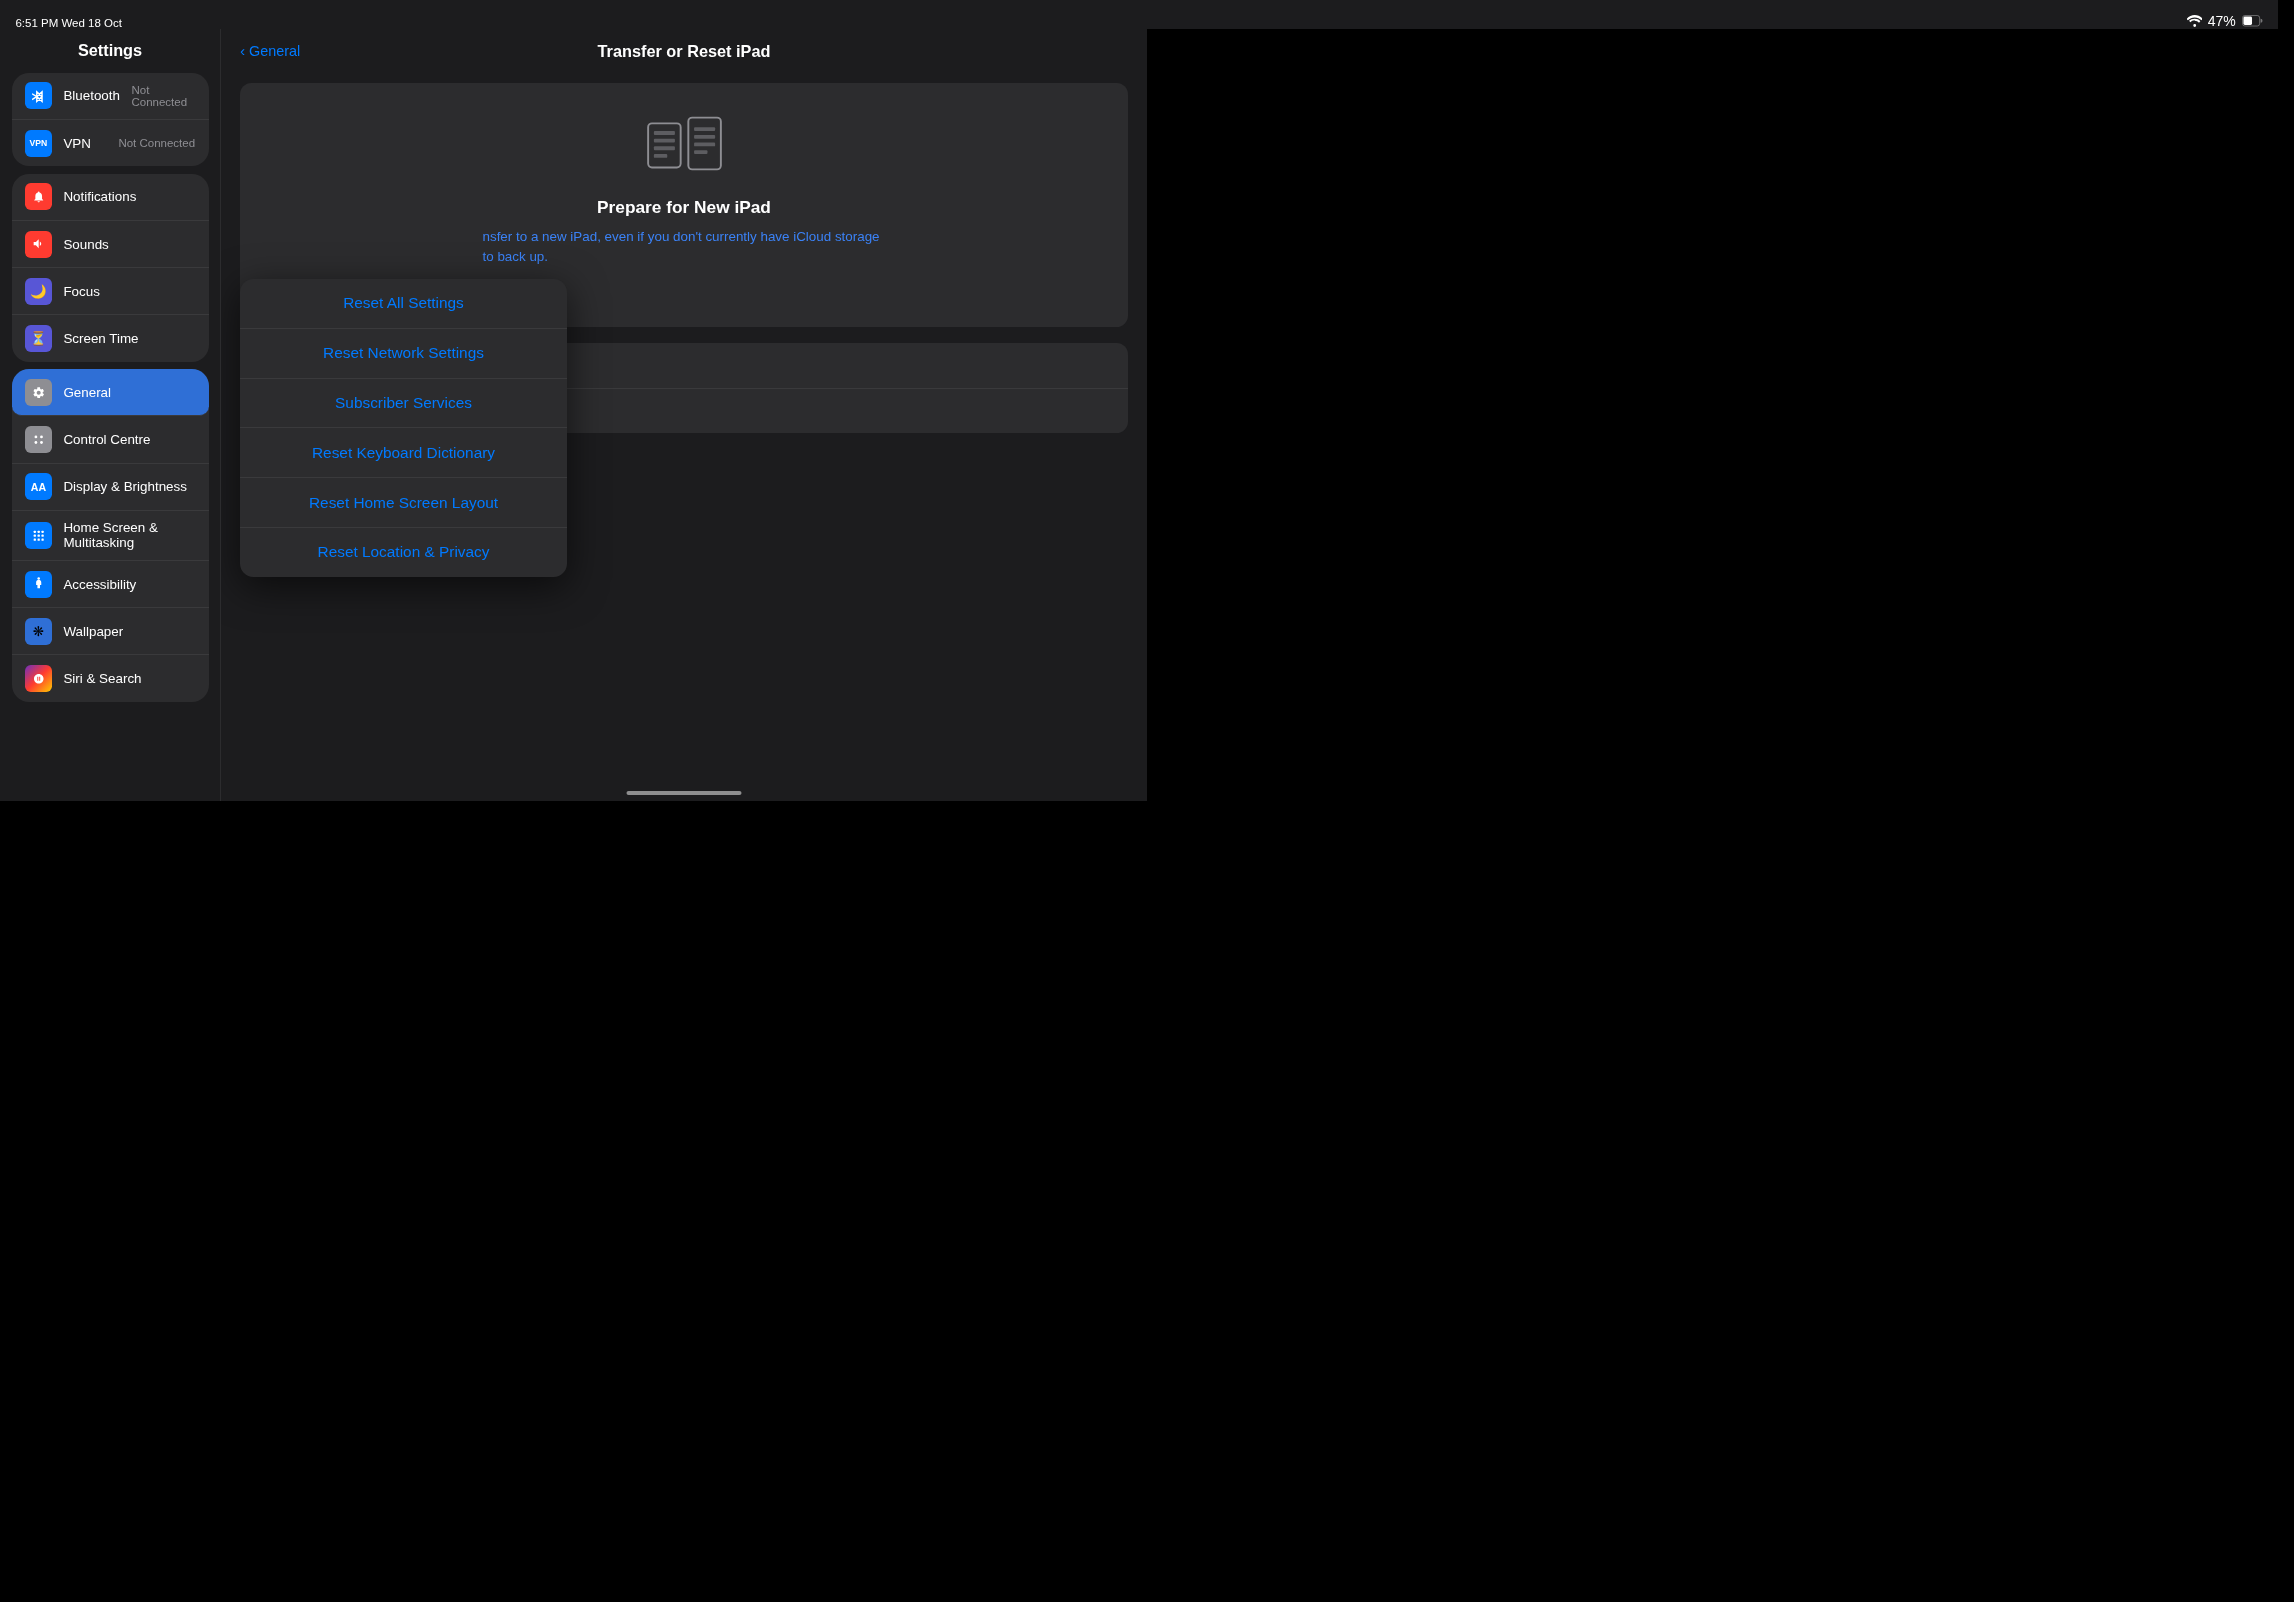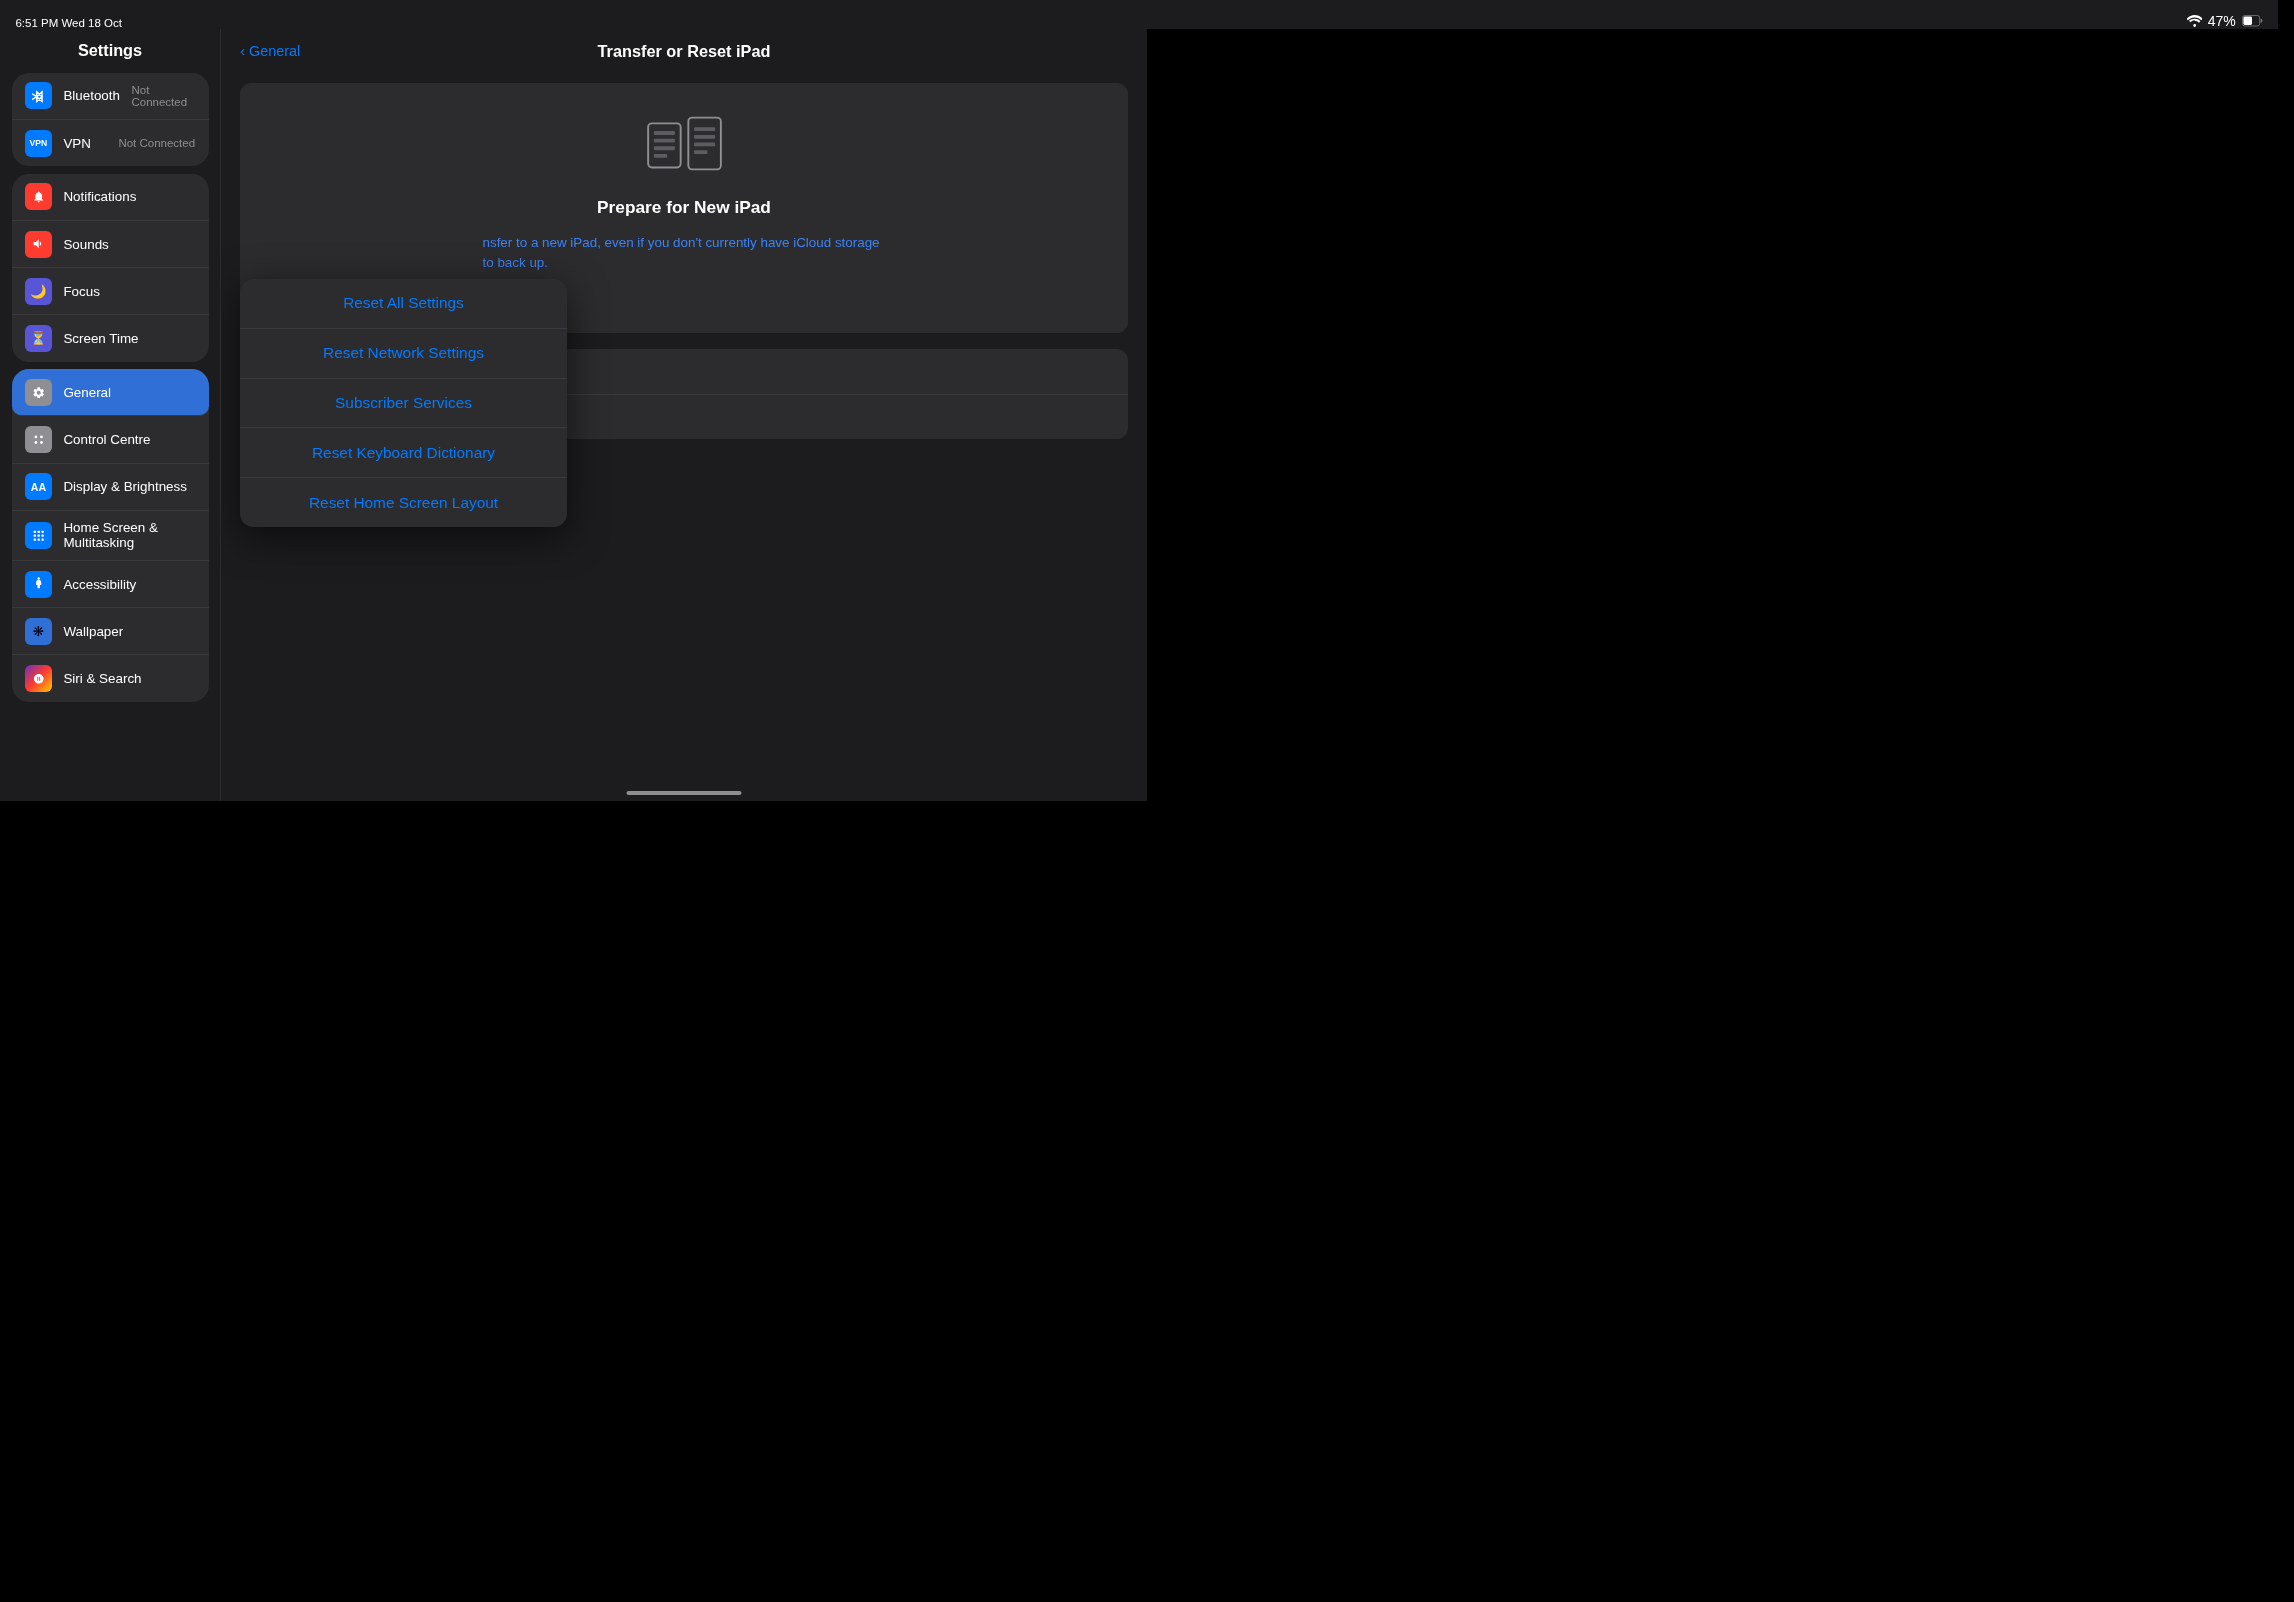--- a/index.html
+++ b/index.html
@@ -163,21 +163,21 @@
       align-items: center;
       text-align: center;
     }
     .device-icon {
       margin-bottom: 15.4px;
     }
     .transfer-title {
       color: #fff;
       font-size: 17.3px;
       font-weight: 600;
-      margin-bottom: 15px;
+      margin-bottom: 9px;
     }
     .transfer-desc {
       color: #3b82f6;
       font-size: 13.4px;
       line-height: 1.5;
       max-width: 403px;
       text-align: left;
     }
     .get-started-btn {
       color: #007aff;
@@ -436,17 +436,20 @@
     </div>
     <div class="dropdown-item">
       <span class="dropdown-item-label">Subscriber Services</span>
     </div>
     <div class="dropdown-item">
       <span class="dropdown-item-label">Reset Keyboard Dictionary</span>
     </div>
     <div class="dropdown-item">
       <span class="dropdown-item-label">Reset Home Screen Layout</span>
     </div>
+    <div class="dropdown-item">
+      <span class="dropdown-item-label">Reset Location &amp; Privacy</span>
+    </div>
   </div>
 
   <div class="home-bar"></div>
 </div>
 
 
 </body></html>

